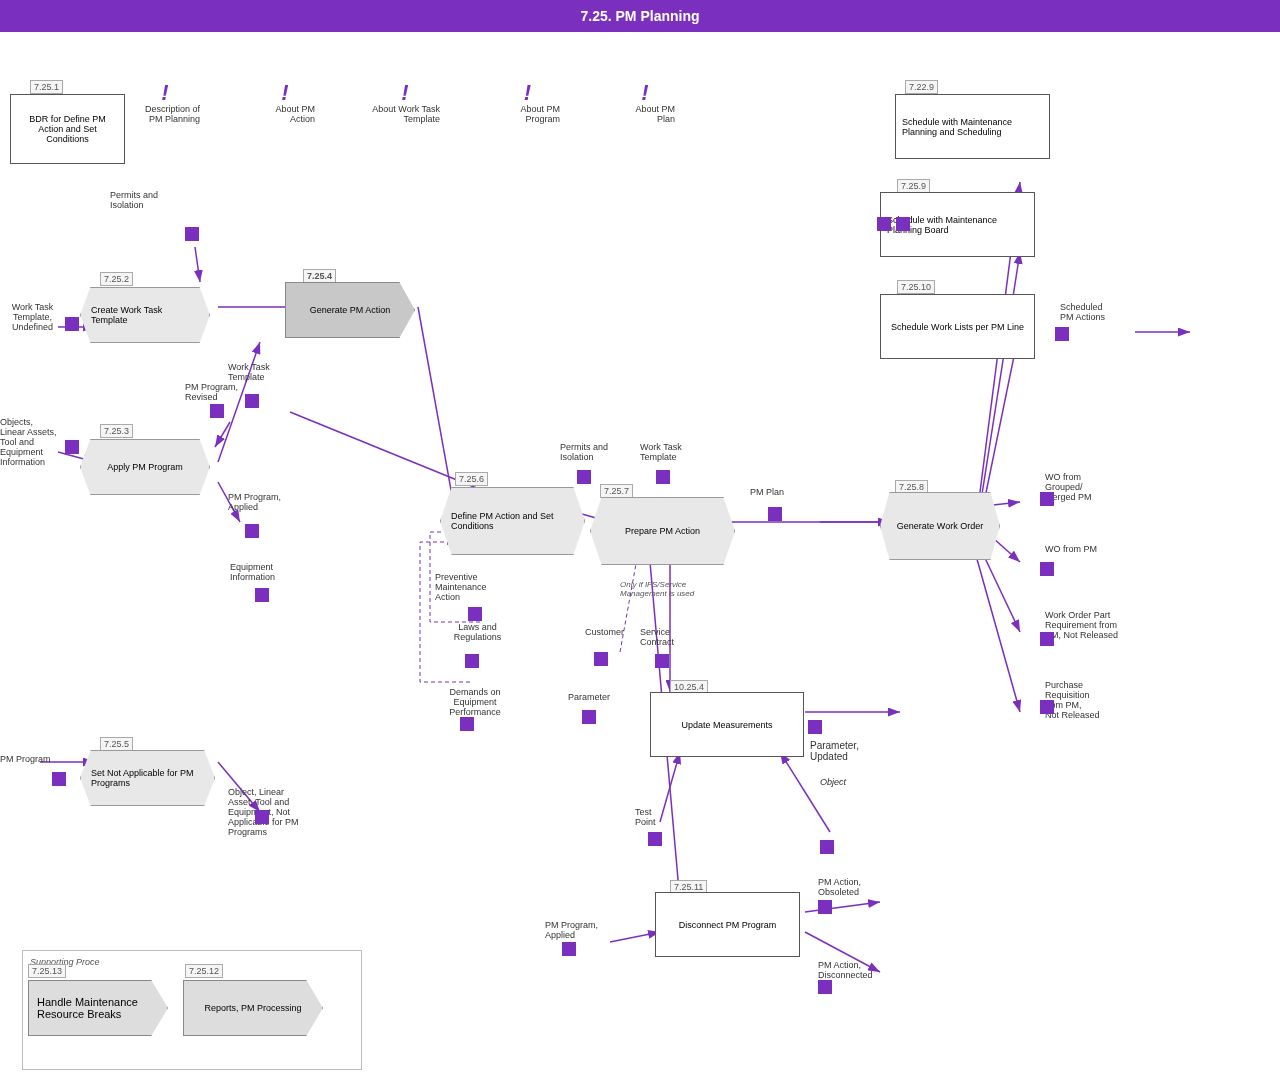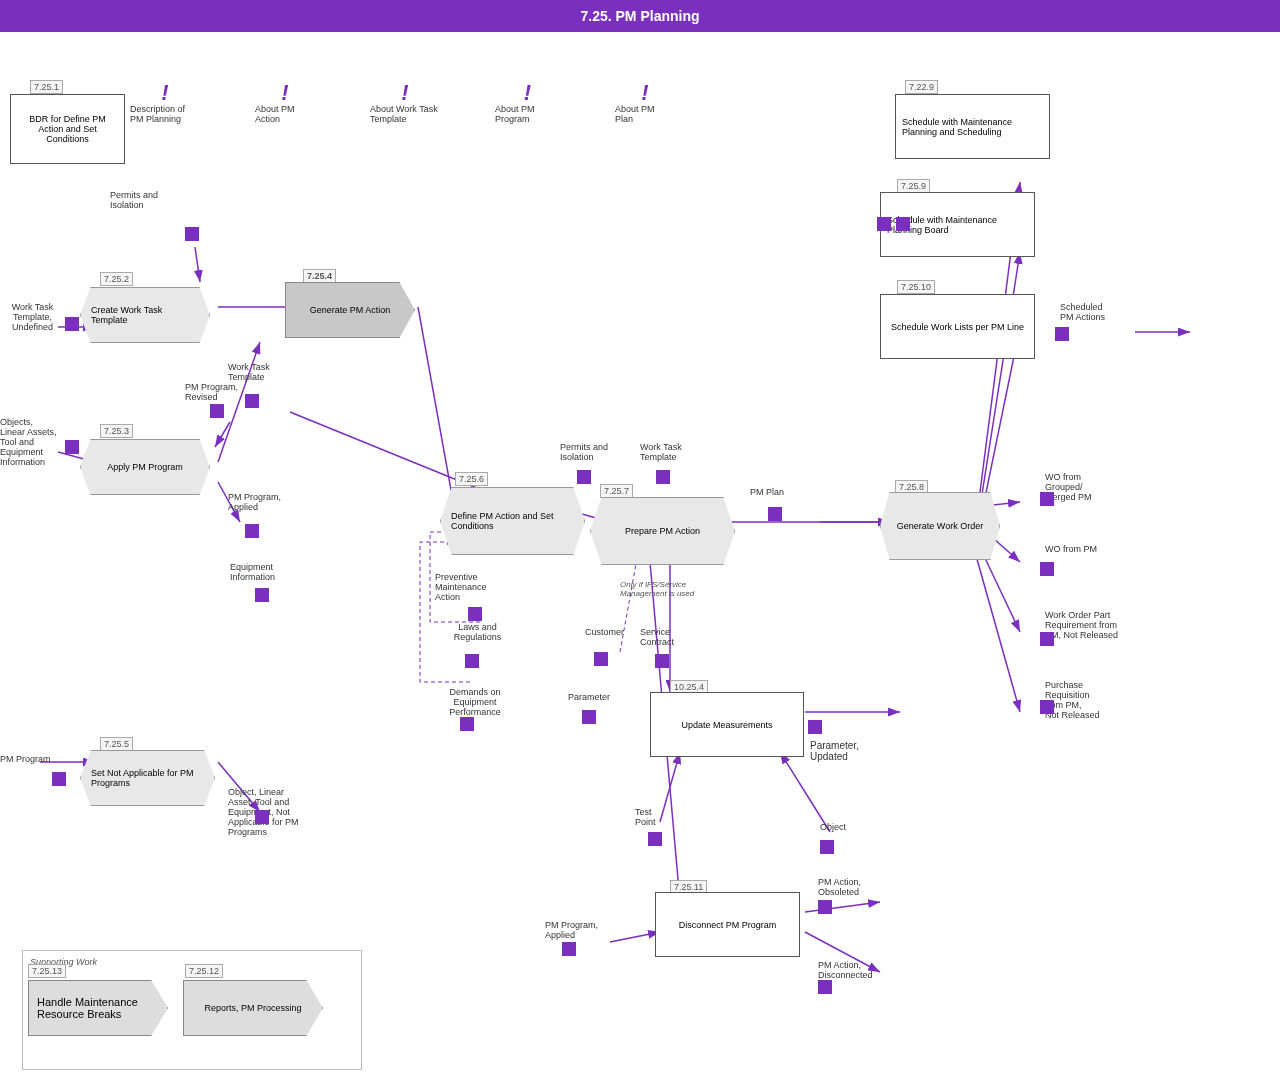--- a/index.html
+++ b/index.html
@@ -67,21 +67,21 @@
       color: #7b2fbe;
       font-size: 22px;
       font-weight: bold;
       font-style: italic;
       line-height: 1;
     }
     
     .label-box {
       font-size: 9px;
       color: #333;
-      text-align: left;
+      text-align: right;
     }
     .num-label {
       font-size: 9px;
       color: #555;
       border: 1px solid #aaa;
       background: #f5f5f5;
       padding: 1px 3px;
       display: inline-block;
       position: absolute;
     }
@@ -358,21 +358,21 @@
       <span style="font-size:9px;">Update Measurements</span>
     </div>
   </div>
 
   <div style="position:absolute; left:810px; top:668px; font-size:10px; color:#333;margin-top:40px;">Parameter,<br>Updated</div>
   <div class="sq-purple" style="left:808px; top:688px;"></div>
 
   <div style="position:absolute; left:635px; top:775px; font-size:9px; color:#333;">Test<br>Point</div>
   <div class="sq-purple" style="left:648px; top:800px;"></div>
 
-  <div style="position:absolute; left:820px; top:790px; font-size:9px; color:#333;">Object</div>
+  <div style="position:absolute; left:820px; top:745px; font-size:9px; color:#333;font-style:italic;">Object</div>
   <div class="sq-purple" style="left:820px; top:808px;"></div>
 
   <div class="num-label" style="left:100px; top:705px;">7.25.5</div>
   <div style="position:absolute; left:80px; top:718px; width:135px; height:56px;">
     <div class="hex-shape" style="width:135px; height:56px;">
       <span style="font-size:9px;">Set Not Applicable for PM Programs</span>
     </div>
   </div>
 
   <div style="position:absolute; left:0px; top:722px; font-size:9px; color:#333;">PM Program</div>
@@ -390,21 +390,21 @@
 
   <div style="position:absolute; left:545px; top:888px; font-size:9px; color:#333;">PM Program,<br>Applied</div>
   <div class="sq-purple" style="left:562px; top:910px;"></div>
 
   <div style="position:absolute; left:818px; top:845px; font-size:9px; color:#333;">PM Action,<br>Obsoleted</div>
   <div class="sq-purple" style="left:818px; top:868px;"></div>
 
   <div style="position:absolute; left:818px; top:928px; font-size:9px; color:#333;">PM Action,<br>Disconnected</div>
   <div class="sq-purple" style="left:818px; top:948px;"></div>
 
-  <div style="position:absolute; left:30px; top:925px; font-size:9px; color:#555; font-style:italic;">Supporting Work</div>
+  <div style="position:absolute; left:30px; top:925px; font-size:9px; color:#555; font-style:italic;">Supporting Proce</div>
   <div style="position:absolute; left:22px; top:918px; width:340px; height:120px; border:1px solid #bbb;"></div>
 
   <div class="num-label" style="left:28px; top:932px;">7.25.13</div>
   <div style="position:absolute; left:28px; top:948px; width:140px; height:56px;">
     <div class="arrow-shape" style="width:140px; height:56px; background:#ddd;">
       <span style="font-size:11px;">Handle Maintenance Resource Breaks</span>
     </div>
   </div>
 
   <div class="num-label" style="left:185px; top:932px;">7.25.12</div>

